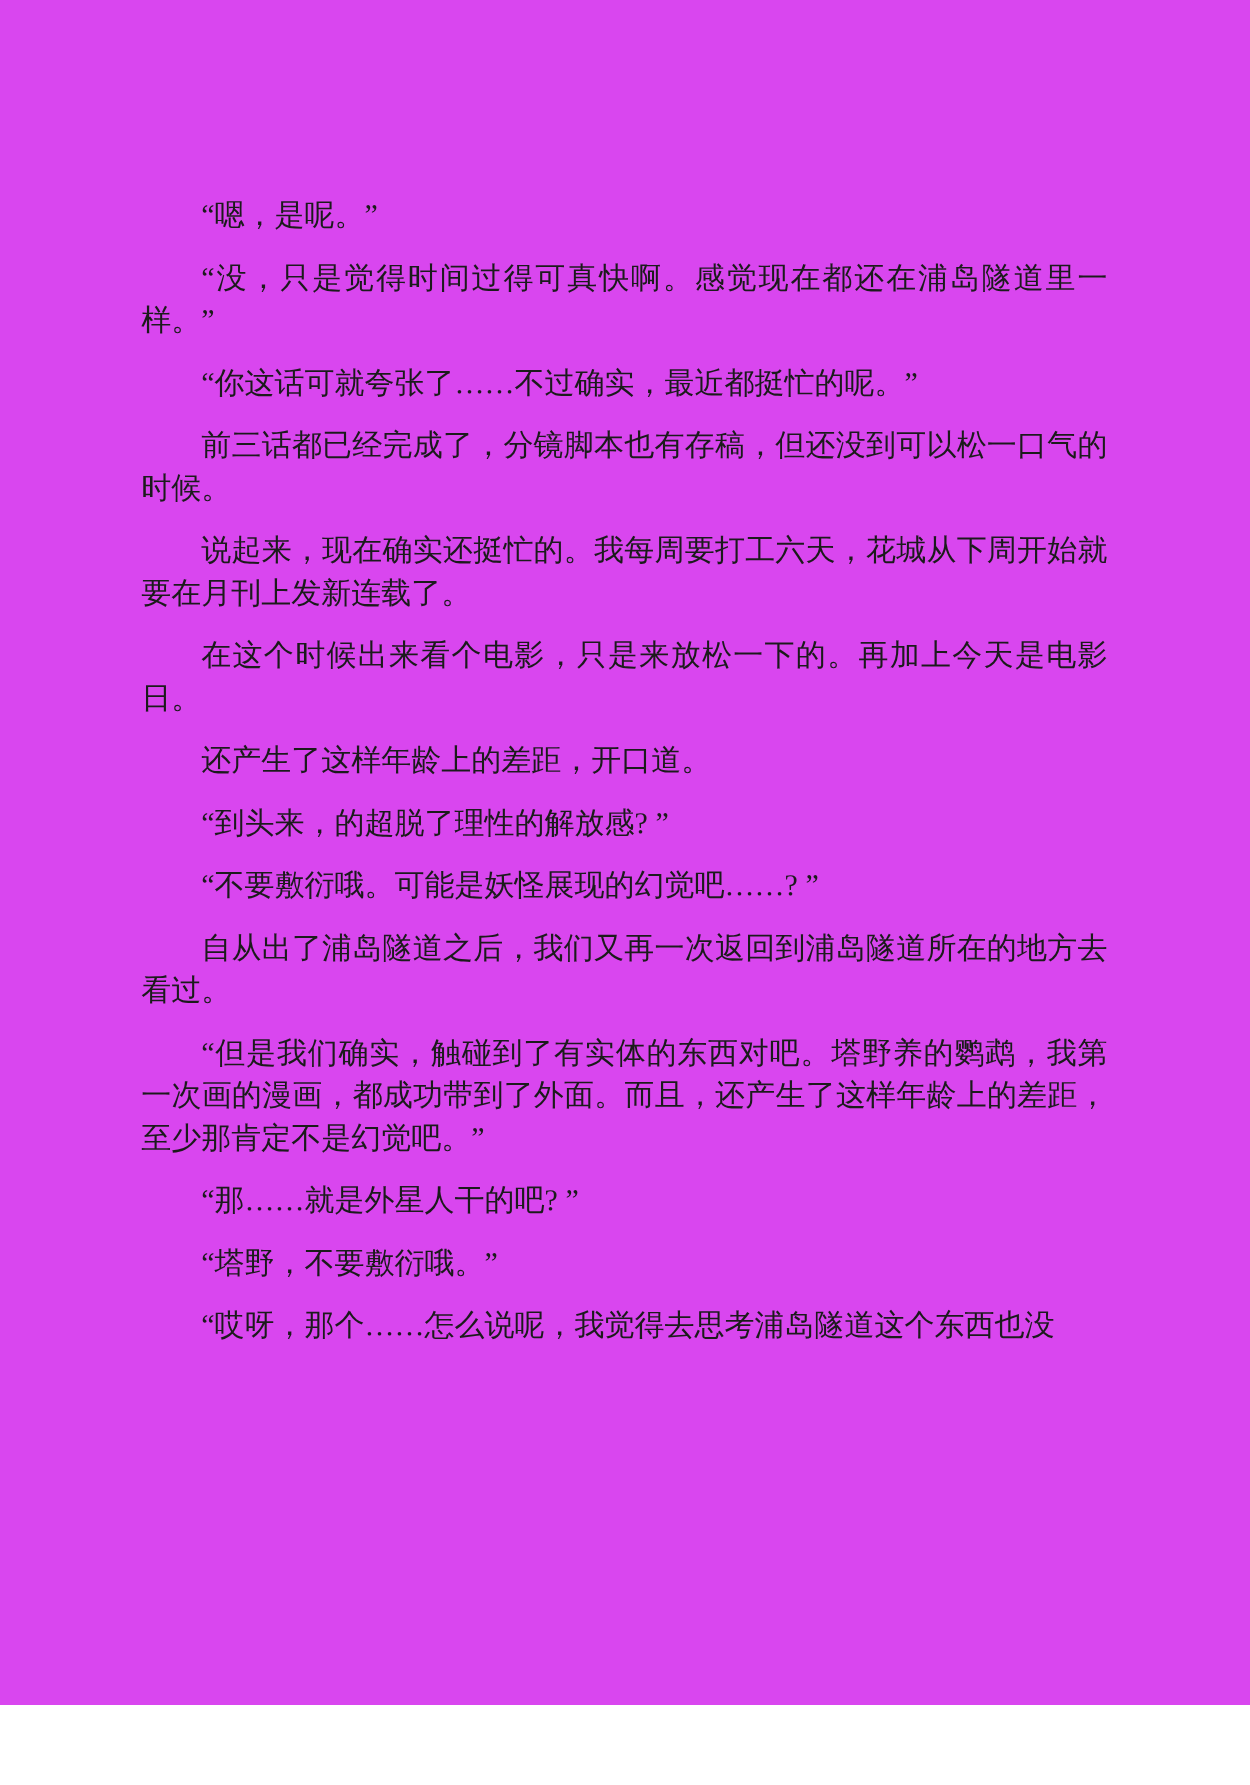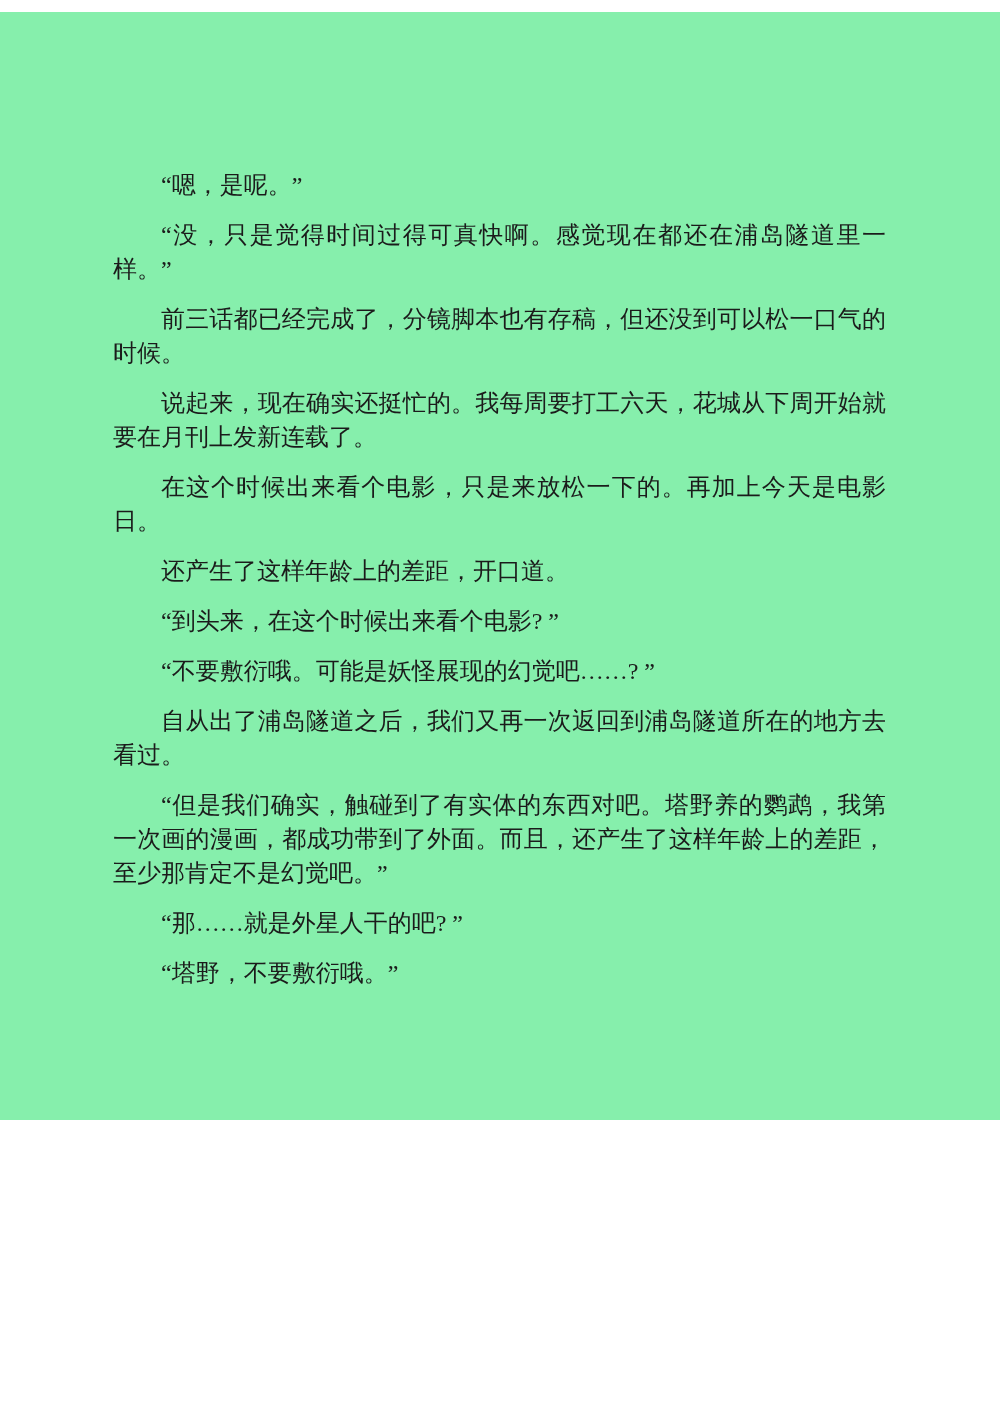--- a/index.html
+++ b/index.html
@@ -9,25 +9,25 @@
   body {
     width: 1000px;
     height: 1428px;
     background: #ffffff;
     position: relative;
     overflow: hidden;
     font-family: "Liberation Serif", "DejaVu Serif", serif;
   }
   .page {
     position: absolute;
-    top: 12px;
+    top: 0;
     left: 0;
     width: 1000px;
-    height: 1108px;
-    background: #86efac;
+    height: 1364px;
+    background: #d946ef;
   }
   .text-block {
     position: absolute;
     left: 113px;
     top: 156px;
     width: 773px;
     color: #1b1b1b;
     font-size: 24px;
     line-height: 34px;
     text-align: justify;
@@ -39,24 +39,26 @@
     word-break: break-all;
   }
 </style>
 </head>
 <body>
 
 <div class="page">
   <div class="text-block">
       <p class="para">“嗯，是呢。”</p>
       <p class="para">“没，只是觉得时间过得可真快啊。感觉现在都还在浦岛隧道里一样。”</p>
+      <p class="para">“你这话可就夸张了……不过确实，最近都挺忙的呢。”</p>
       <p class="para">前三话都已经完成了，分镜脚本也有存稿，但还没到可以松一口气的时候。</p>
       <p class="para">说起来，现在确实还挺忙的。我每周要打工六天，花城从下周开始就要在月刊上发新连载了。</p>
       <p class="para">在这个时候出来看个电影，只是来放松一下的。再加上今天是电影日。</p>
       <p class="para">还产生了这样年龄上的差距，开口道。</p>
-      <p class="para">“到头来，在这个时候出来看个电影? ”</p>
+      <p class="para">“到头来，的超脱了理性的解放感? ”</p>
       <p class="para">“不要敷衍哦。可能是妖怪展现的幻觉吧……? ”</p>
       <p class="para">自从出了浦岛隧道之后，我们又再一次返回到浦岛隧道所在的地方去看过。</p>
       <p class="para">“但是我们确实，触碰到了有实体的东西对吧。塔野养的鹦鹉，我第一次画的漫画，都成功带到了外面。而且，还产生了这样年龄上的差距，至少那肯定不是幻觉吧。”</p>
       <p class="para">“那……就是外星人干的吧? ”</p>
       <p class="para">“塔野，不要敷衍哦。”</p>
+      <p class="para">“哎呀，那个……怎么说呢，我觉得去思考浦岛隧道这个东西也没</p>
     </div>
 </div>
 
 </body></html>

